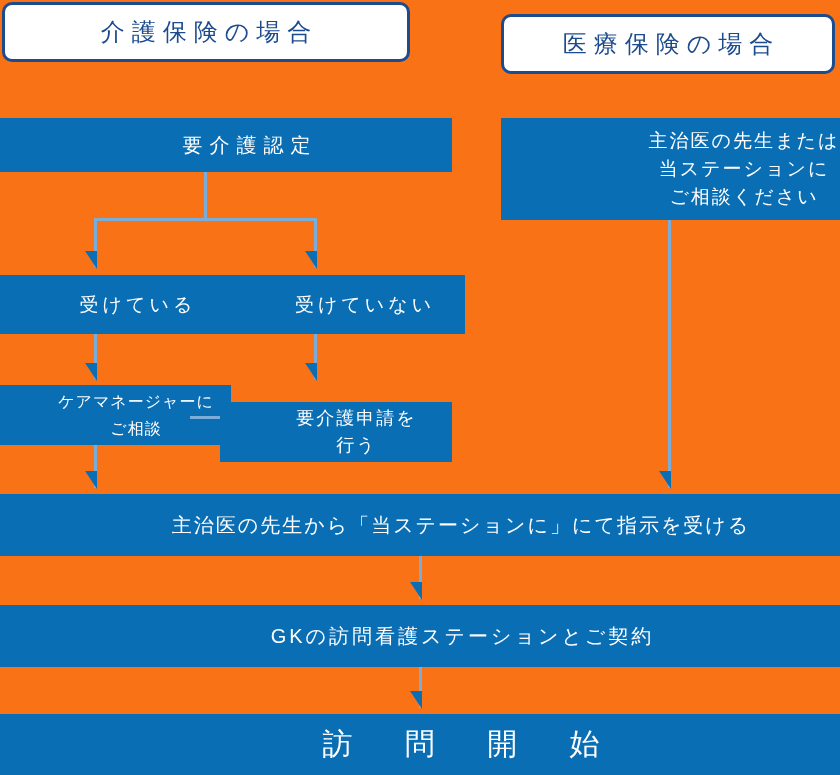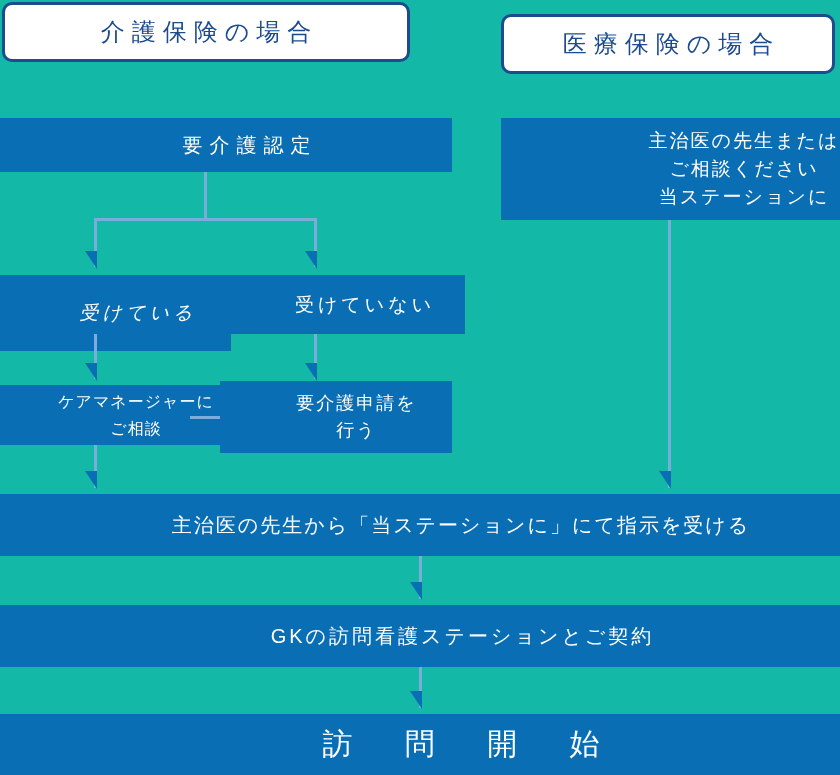--- a/index.html
+++ b/index.html
@@ -1,20 +1,20 @@
 <!DOCTYPE html>
 <html><head>
 <meta charset="utf-8">
 <style>
   html, body { margin: 0; padding: 0; background: #ffffff; }
   .canvas {
     position: relative;
     width: 840px;
     height: 775px;
-    background: #14b8a6;
+    background: #f97316;
     overflow: hidden;
     font-family: "Liberation Sans", sans-serif;
   }
 
   
   .hdrbox {
     position: absolute;
     box-sizing: border-box;
     border: 3px solid #1c4b8e;
     border-radius: 10px;
@@ -37,24 +37,24 @@
     color: #ffffff;
     display: flex;
     flex-direction: column;
     align-items: center;
     justify-content: center;
     text-align: center;
     padding-left: 41px;
   }
   .bx-certification { left: 0;     top: 118px; width: 411px; height: 54px;  font-size: 20px; letter-spacing: 7px; text-indent: 7px; }
   .bx-consult       { left: 501px; top: 118px; width: 404px; height: 102px; font-size: 19px; letter-spacing: 2px; line-height: 28px; }
-  .bx-certified     { left: 0;     top: 275px; width: 190px; height: 76px;  font-size: 19px; letter-spacing: 4px; text-indent: 4px; font-style: italic; }
+  .bx-certified     { left: 0;     top: 275px; width: 190px; height: 59px;  font-size: 19px; letter-spacing: 4px; text-indent: 4px; }
   .bx-notcertified  { left: 220px; top: 275px; width: 204px; height: 59px;  font-size: 19px; letter-spacing: 4px; text-indent: 4px; text-align: right; }
   .bx-caremanager   { left: 0;     top: 385px; width: 190px; height: 60px;  font-size: 16px; letter-spacing: 1px; line-height: 27px; }
-  .bx-apply         { left: 220px; top: 381px; width: 191px; height: 72px;  font-size: 18px; letter-spacing: 2px; line-height: 27px; }
+  .bx-apply         { left: 220px; top: 402px; width: 191px; height: 60px;  font-size: 18px; letter-spacing: 2px; line-height: 27px; }
   .bx-instruction   { left: 0;     top: 494px; width: 840px; height: 62px;  font-size: 20px; letter-spacing: 2px; }
   .bx-contract      { left: 0;     top: 605px; width: 840px; height: 62px;  font-size: 20px; letter-spacing: 3px; text-indent: 3px; }
   .bx-start         { left: 0;     top: 714px; width: 840px; height: 61px;  font-size: 30px; letter-spacing: 22px; text-indent: 22px; }
 
   
   .vline { position: absolute; width: 3px;  background: #7aadd9; }
   .hline { position: absolute; height: 3px; background: #7aadd9; }
 
   .ah-down {
     position: absolute;
@@ -115,22 +115,22 @@
     <span>ご相談</span>
   </div>
 
   <div class="bluebox bx-apply">
     <span>要介護申請を</span>
     <span>行う</span>
   </div>
 
   <div class="bluebox bx-consult">
     <span>主治医の先生または</span>
+    <span>当ステーションに</span>
     <span>ご相談ください</span>
-    <span>当ステーションに</span>
   </div>
 
   <div class="bluebox bx-instruction">主治医の先生から「当ステーションに」にて指示を受ける</div>
 
   <div class="bluebox bx-start">訪 問 開 始</div>
 
   <div class="bluebox bx-contract">GKの訪問看護ステーションとご契約</div>
 
   <div class="vline c-stem"></div>
   <div class="hline c-branch-h"></div>

